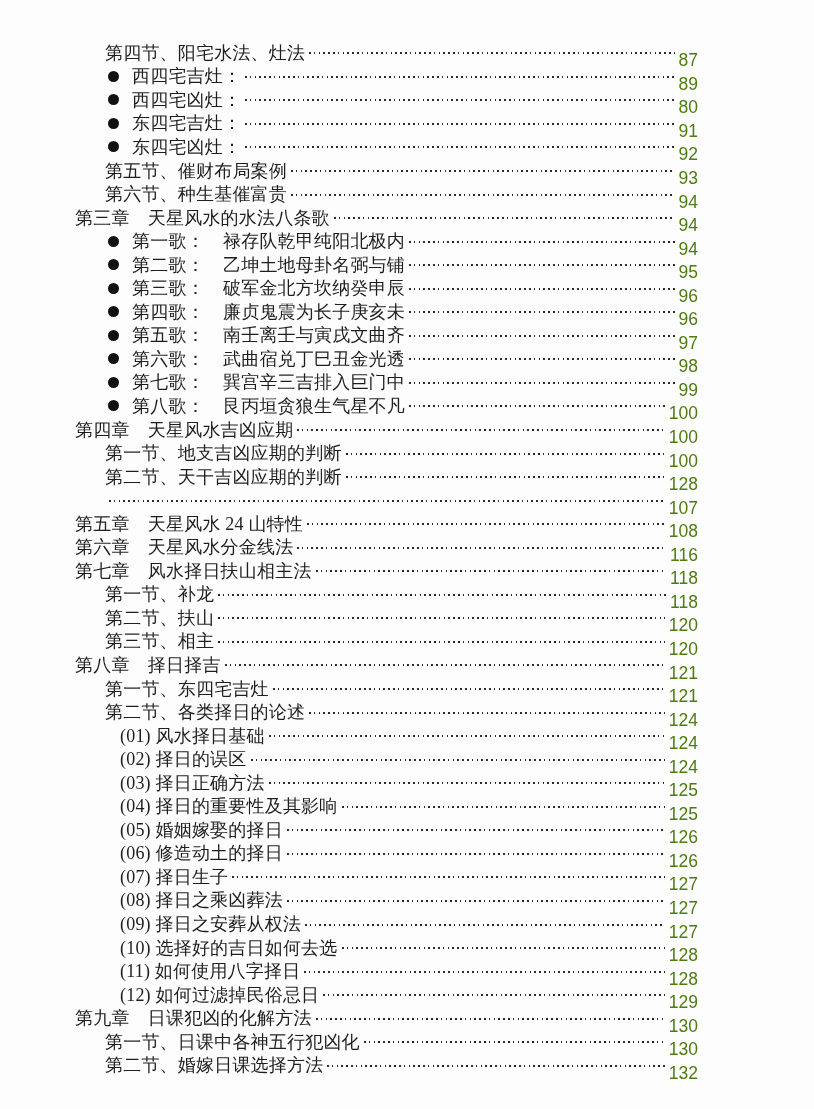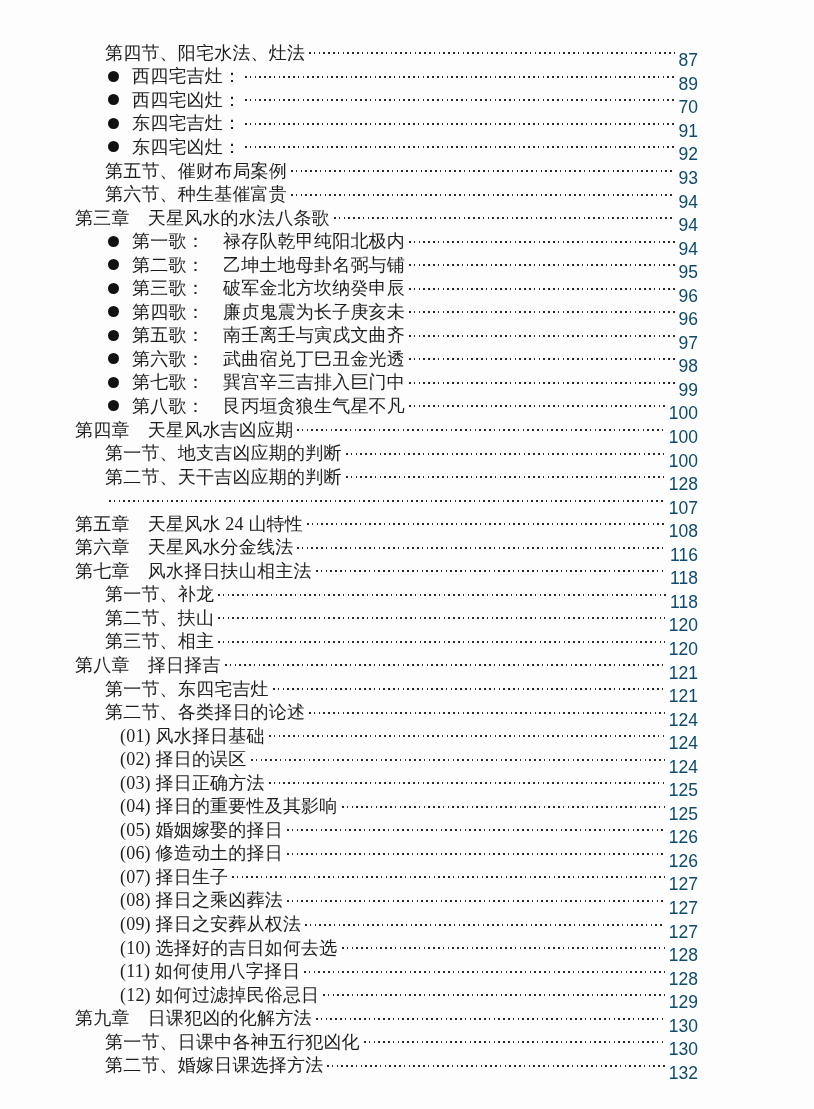--- a/index.html
+++ b/index.html
@@ -53,21 +53,21 @@
     background-image: repeating-linear-gradient(
       to right,
       #2b2b2b 0px, #2b2b2b 1.6px,
       transparent 1.6px, transparent 4.8px
     );
   }
   .page-num {
     flex: 0 0 auto;
     font-family: "Liberation Sans", "DejaVu Sans", sans-serif;
     font-size: 17.5px;
-    color: #0c4a6e;
+    color: #4d7c0f;
     margin-top: 16px;
   }
 </style>
 </head>
 <body>
 
 <div class="page">
   <div class="toc" id="toc">
       <div class="row row-section">
 
@@ -78,21 +78,21 @@
       <div class="row row-bullet">
     <span class="bullet"></span>
     <span class="label">西四宅吉灶：</span>
     <span class="leader"></span>
     <span class="page-num">89</span>
   </div>
       <div class="row row-bullet">
     <span class="bullet"></span>
     <span class="label">西四宅凶灶：</span>
     <span class="leader"></span>
-    <span class="page-num">70</span>
+    <span class="page-num">80</span>
   </div>
       <div class="row row-bullet">
     <span class="bullet"></span>
     <span class="label">东四宅吉灶：</span>
     <span class="leader"></span>
     <span class="page-num">91</span>
   </div>
       <div class="row row-bullet">
     <span class="bullet"></span>
     <span class="label">东四宅凶灶：</span>

